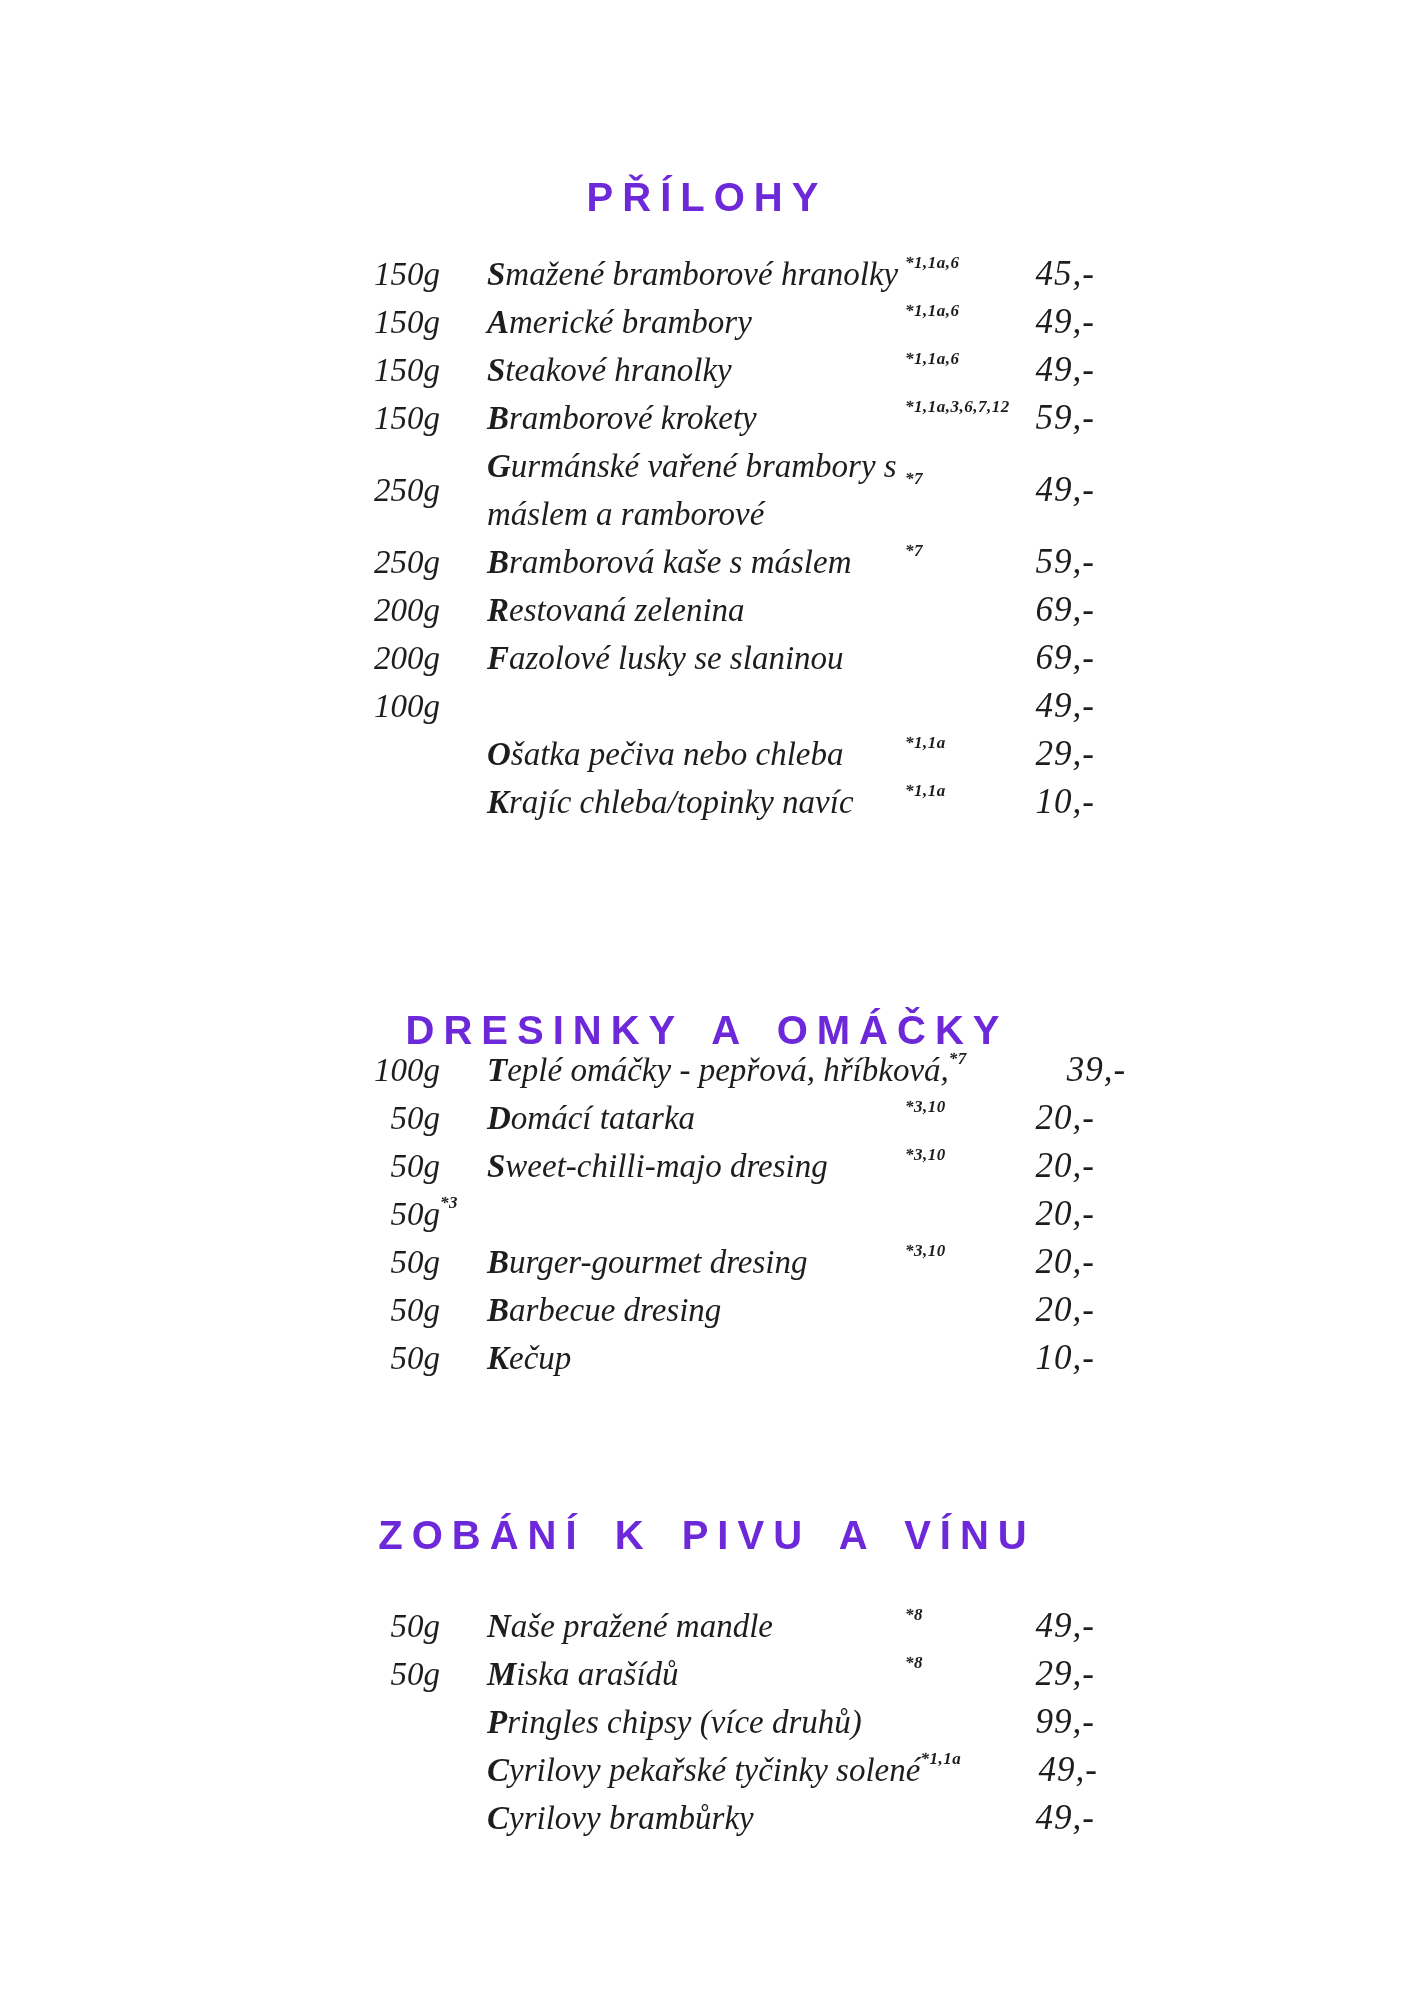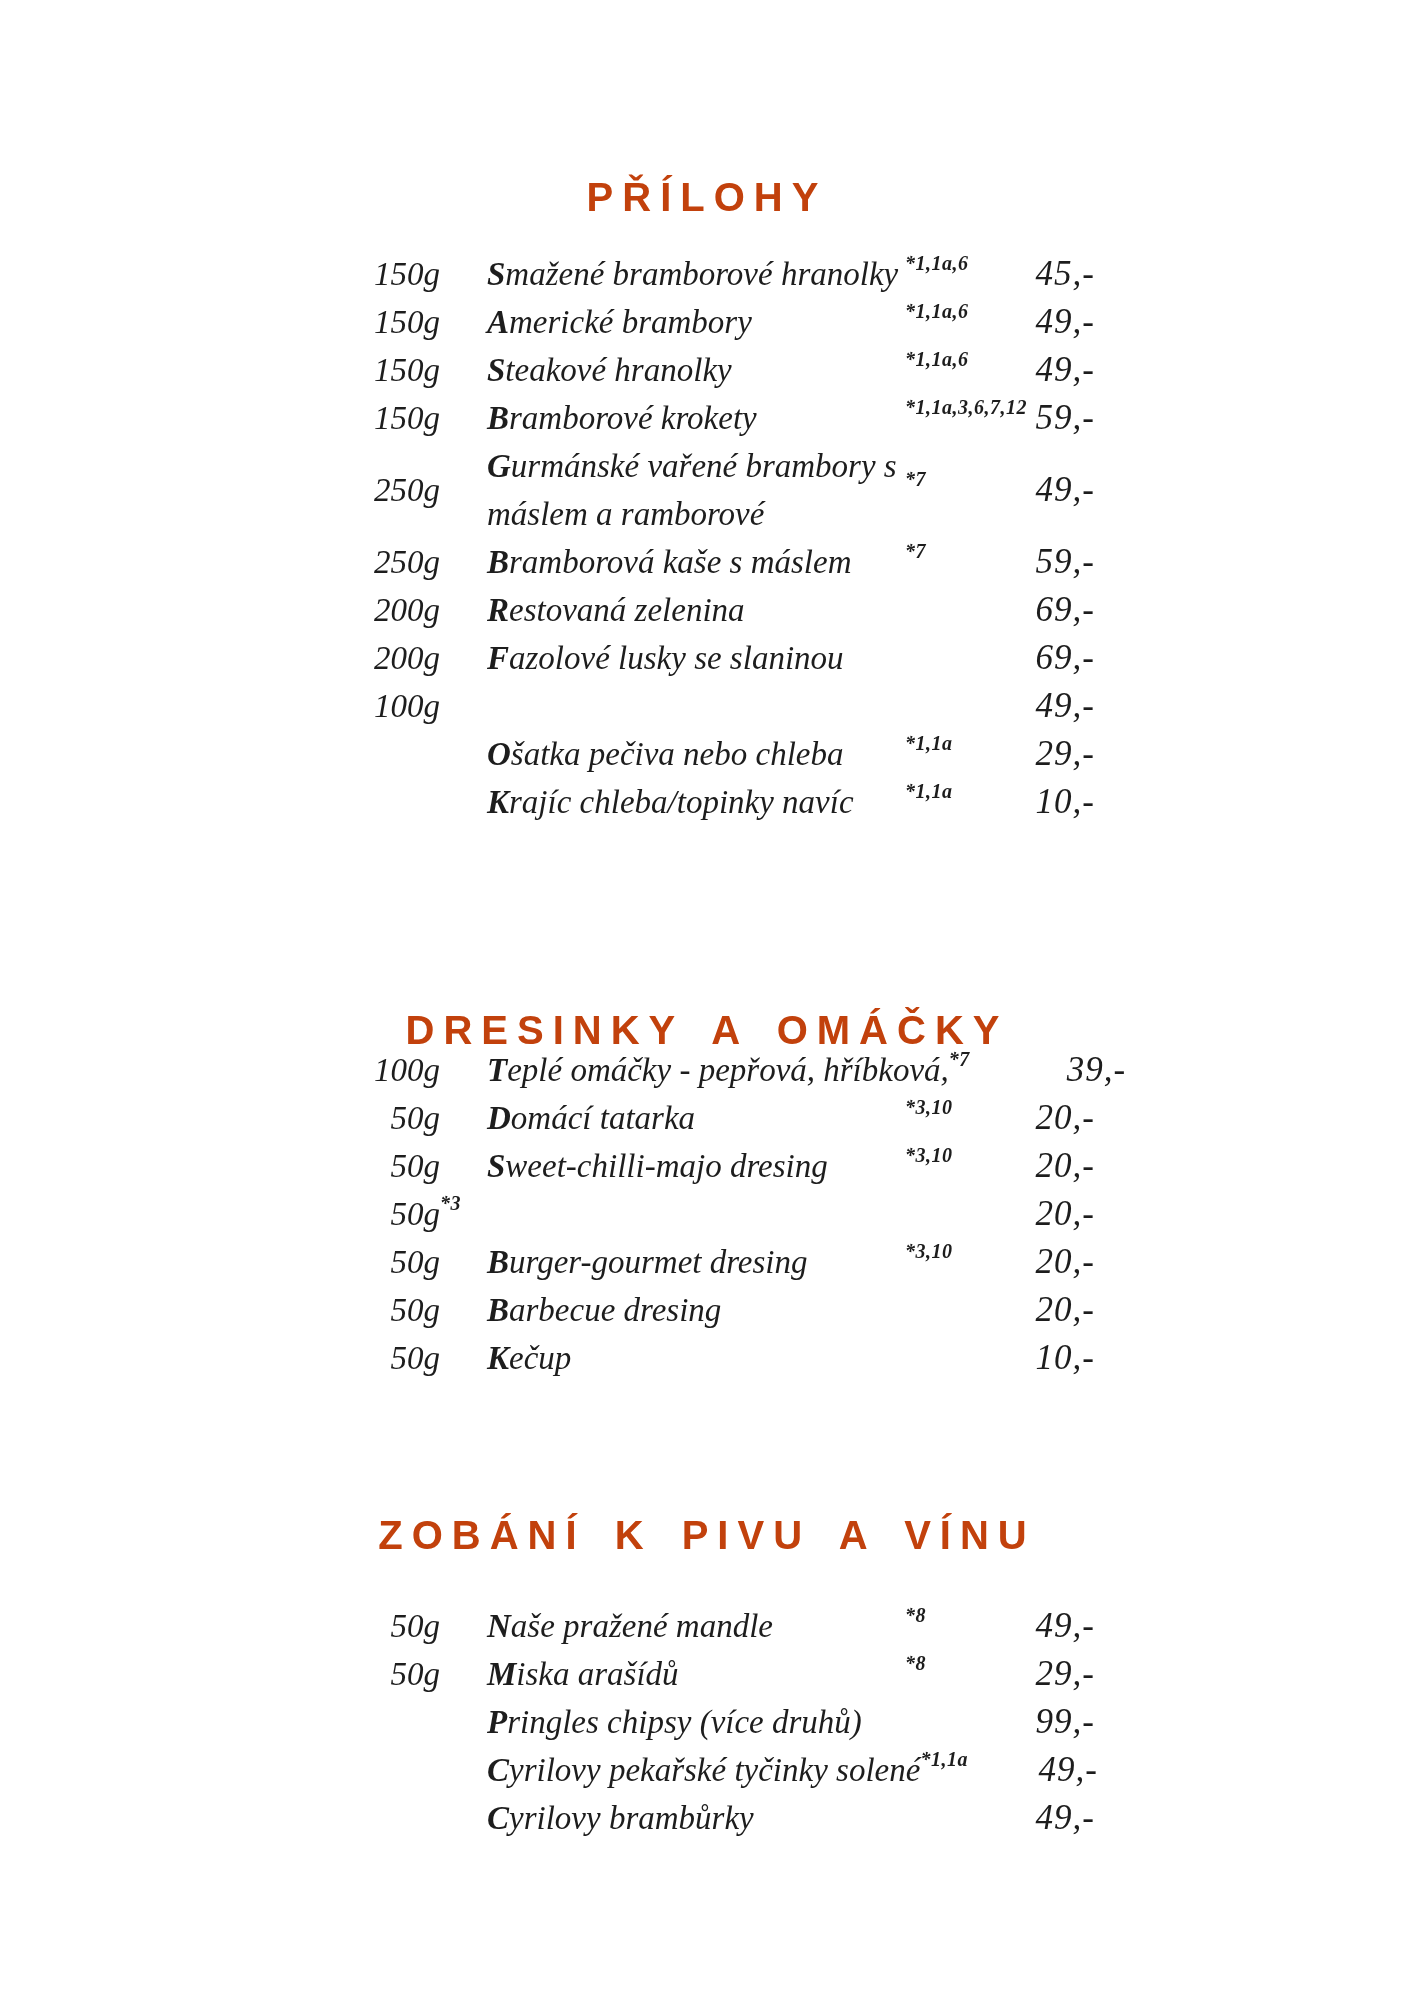--- a/index.html
+++ b/index.html
@@ -15,42 +15,42 @@
   .section-title{
     position:absolute;left:0;width:100%;margin:0;
     text-align:center;
     font-family:"Liberation Sans",sans-serif;
     font-style:normal;
     font-weight:700;
     font-size:40px;
     line-height:48px;
     letter-spacing:9px;
     word-spacing:9px;
-    color:#c2410c;
+    color:#6d28d9;
     white-space:nowrap;
   }
   .rows{position:absolute;left:280px;width:815px;}
   .row{display:flex;align-items:center;}
   .qty{
     flex:0 0 160px;
     text-align:right;
     font-size:33px;line-height:48px;
     white-space:nowrap;
   }
   .name{
     flex:0 0 465px;
     box-sizing:border-box;
     padding-left:47px;
     font-size:33px;line-height:48px;
   }
   .nline{display:block;white-space:nowrap;}
   .cap{font-weight:700;}
   .allergen{
     flex:0 0 118px;
-    font-size:20px;line-height:48px;
+    font-size:17px;line-height:48px;
     position:relative;top:-11px;
     letter-spacing:0.5px;
     font-weight:700;
     white-space:nowrap;
   }
   .price{
     flex:1 1 auto;
     text-align:right;
     font-size:35px;line-height:48px;
     letter-spacing:1px;

